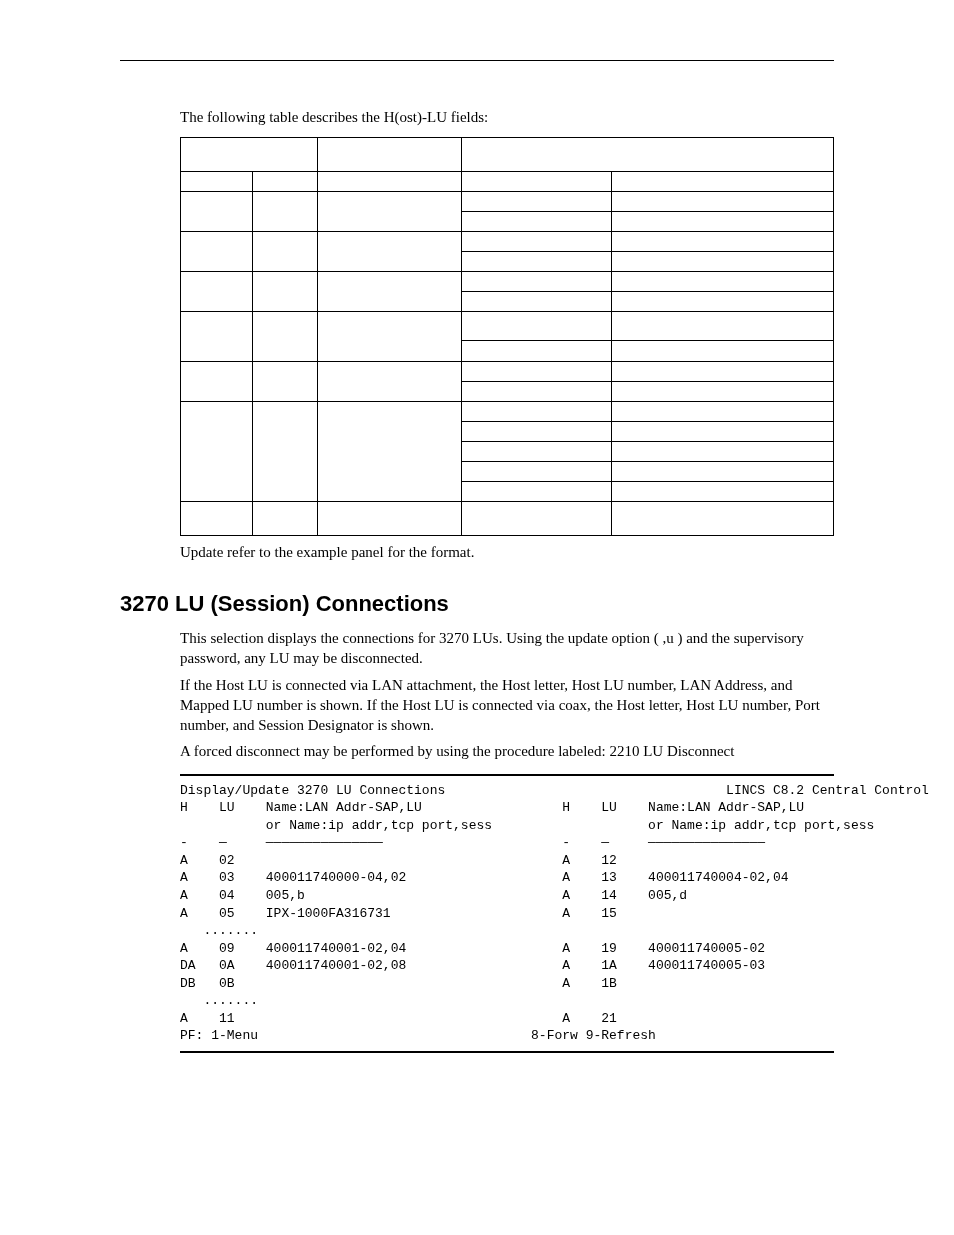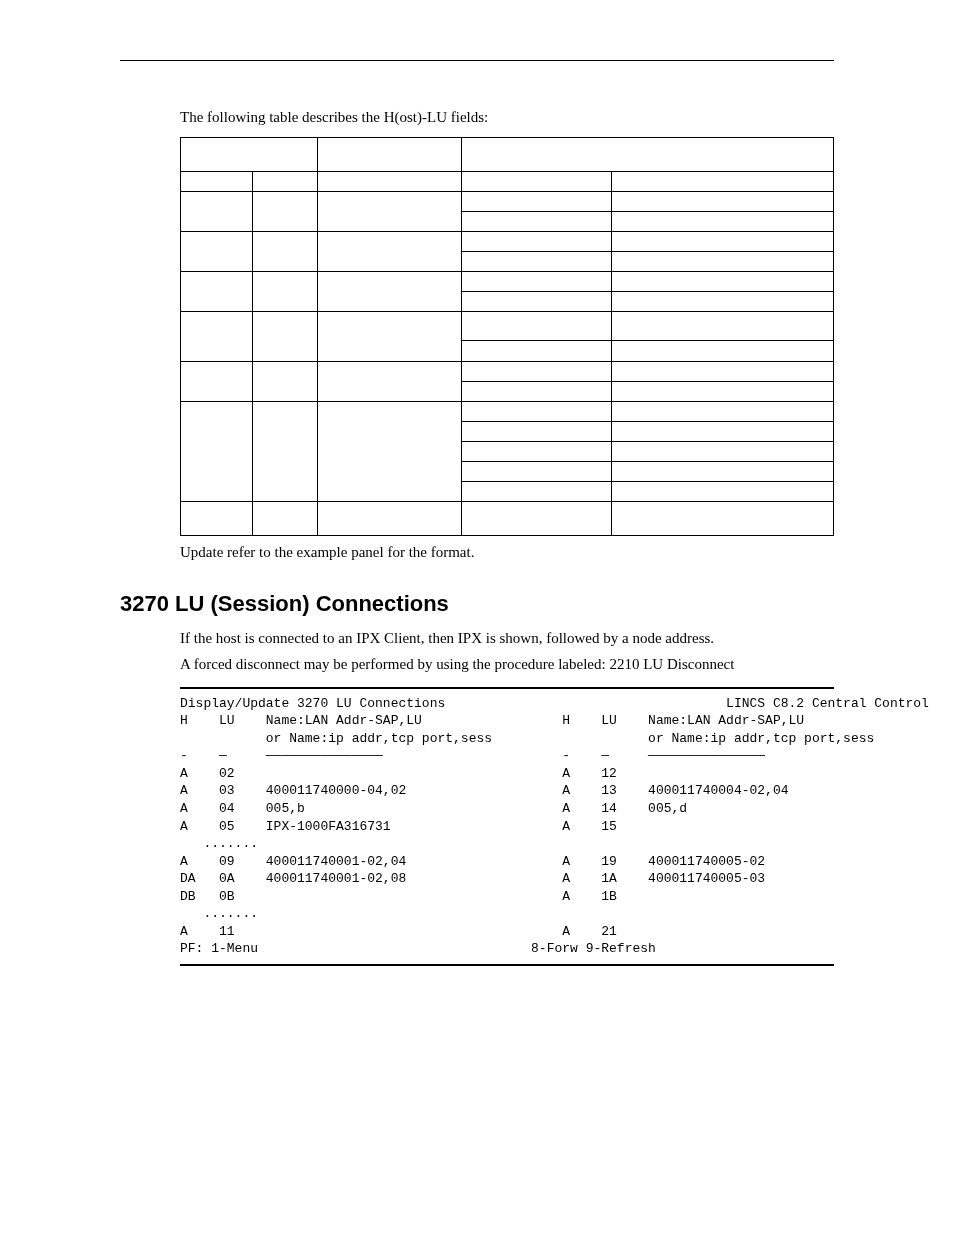--- a/index.html
+++ b/index.html
@@ -194,21 +194,22 @@
             <td></td>
             <td></td>
           </tr>
     </tbody>
       </table>
 
     <p class="after-table">Update refer to the example panel for the format.</p>
 
     <h2 class="section">3270 LU (Session) Connections</h2>
 
-    <p class="body">If the host is connected to an IPX Client, then IPX is shown, followed by a node address.</p>
+    <p class="body">This selection displays the connections for 3270 LUs. Using the update option ( ,u ) and the supervisory password, any LU may be disconnected.</p>
+    <p class="body">If the Host LU is connected via LAN attachment, the Host letter, Host LU number, LAN Address, and Mapped LU number is shown. If the Host LU is connected via coax, the Host letter, Host LU number, Port number, and Session Designator is shown.</p>
     <p class="body">A forced disconnect may be performed by using the procedure labeled: 2210 LU Disconnect</p>
 
     <div class="terminal" id="terminal">Display/Update 3270 LU Connections                                    LINCS C8.2 Central Control
 H    LU    Name:LAN Addr-SAP,LU                  H    LU    Name:LAN Addr-SAP,LU
            or Name:ip addr,tcp port,sess                    or Name:ip addr,tcp port,sess
 -    —     ———————————————                       -    —     ———————————————
 A    02                                          A    12    
 A    03    400011740000-04,02                    A    13    400011740004-02,04
 A    04    005,b                                 A    14    005,d
 A    05    IPX-1000FA316731                      A    15    

